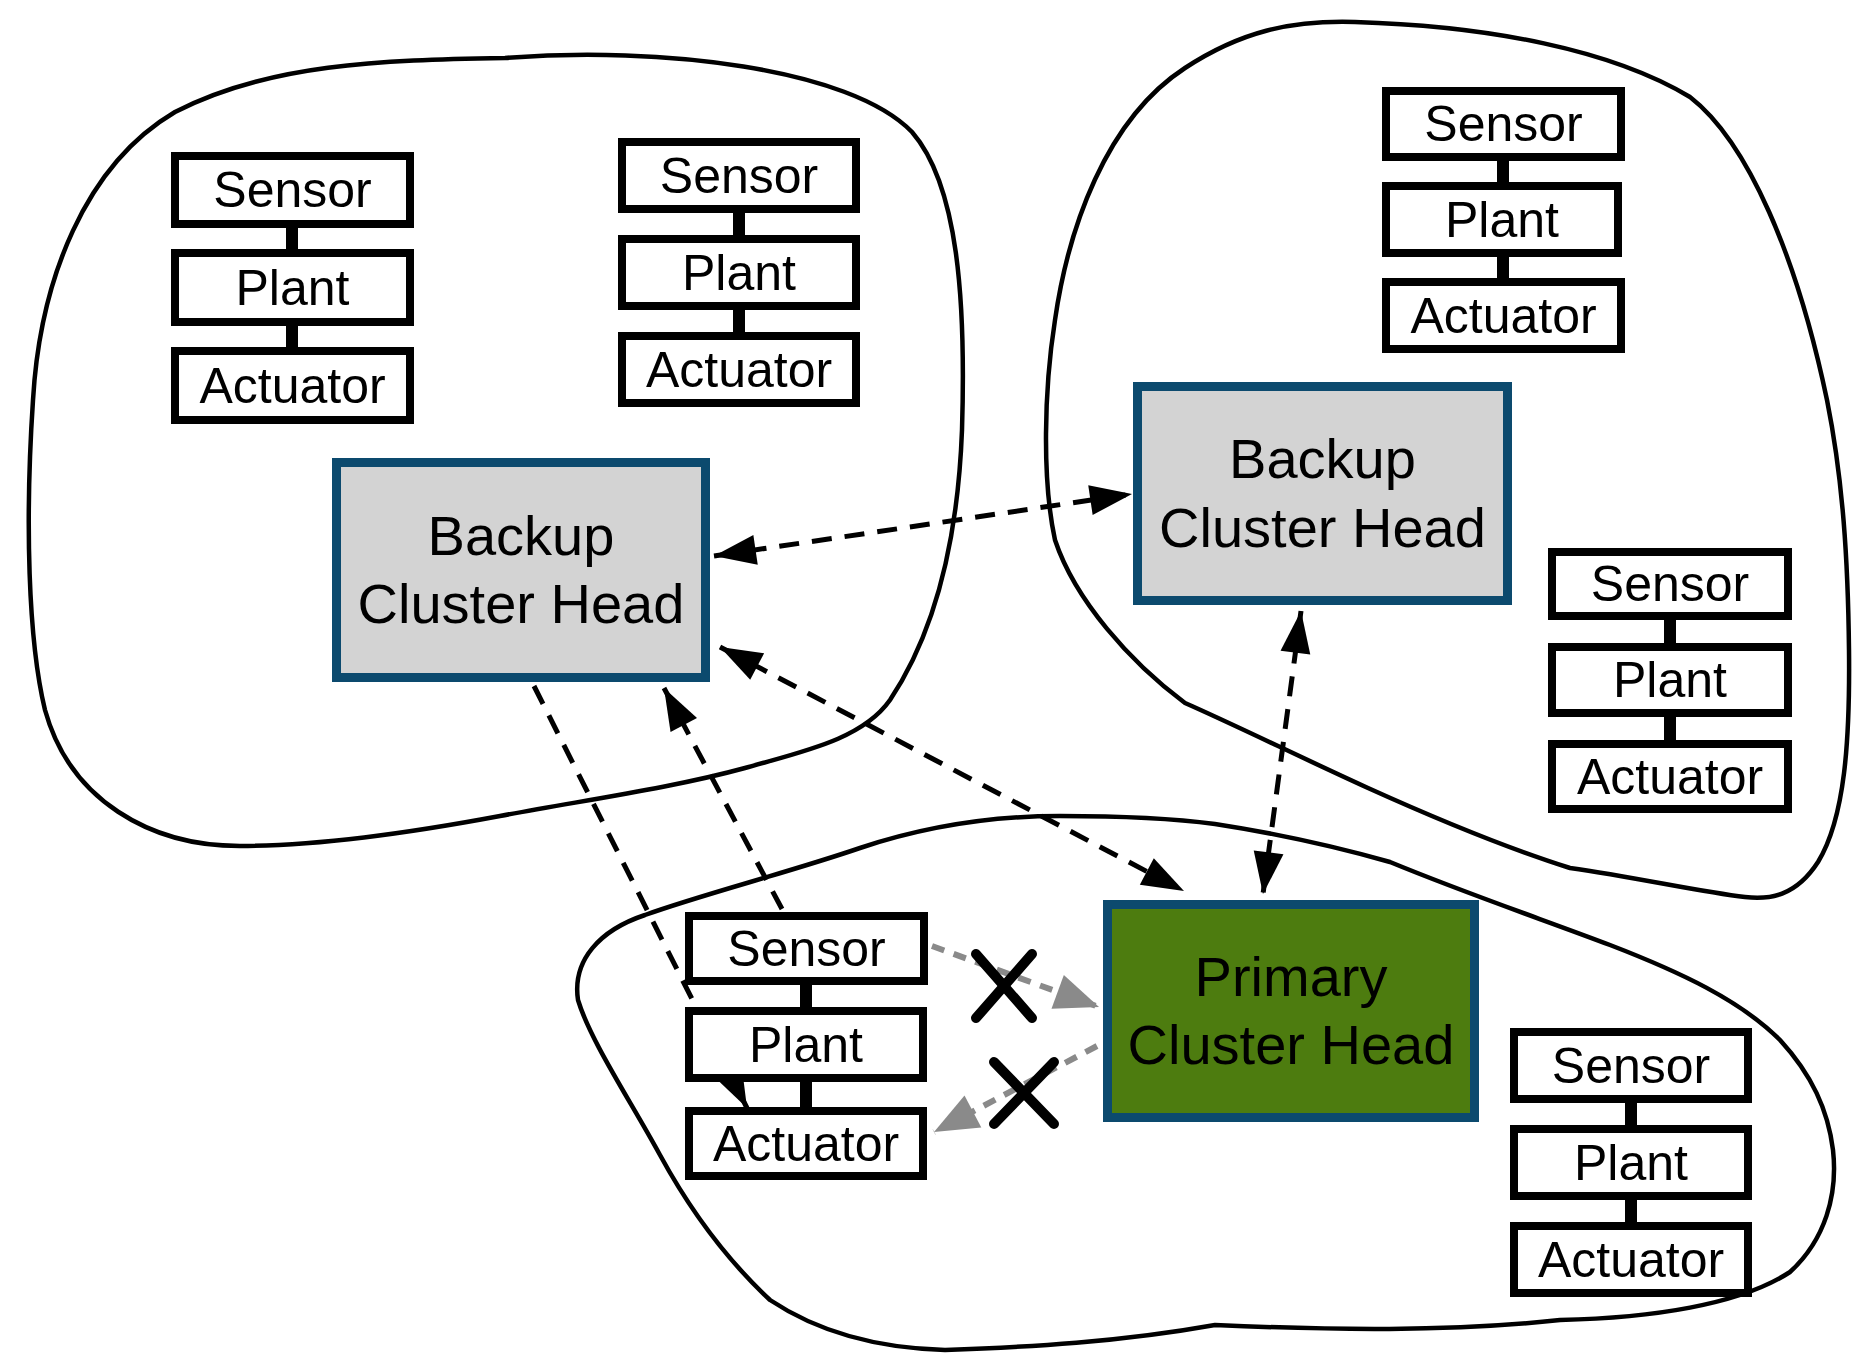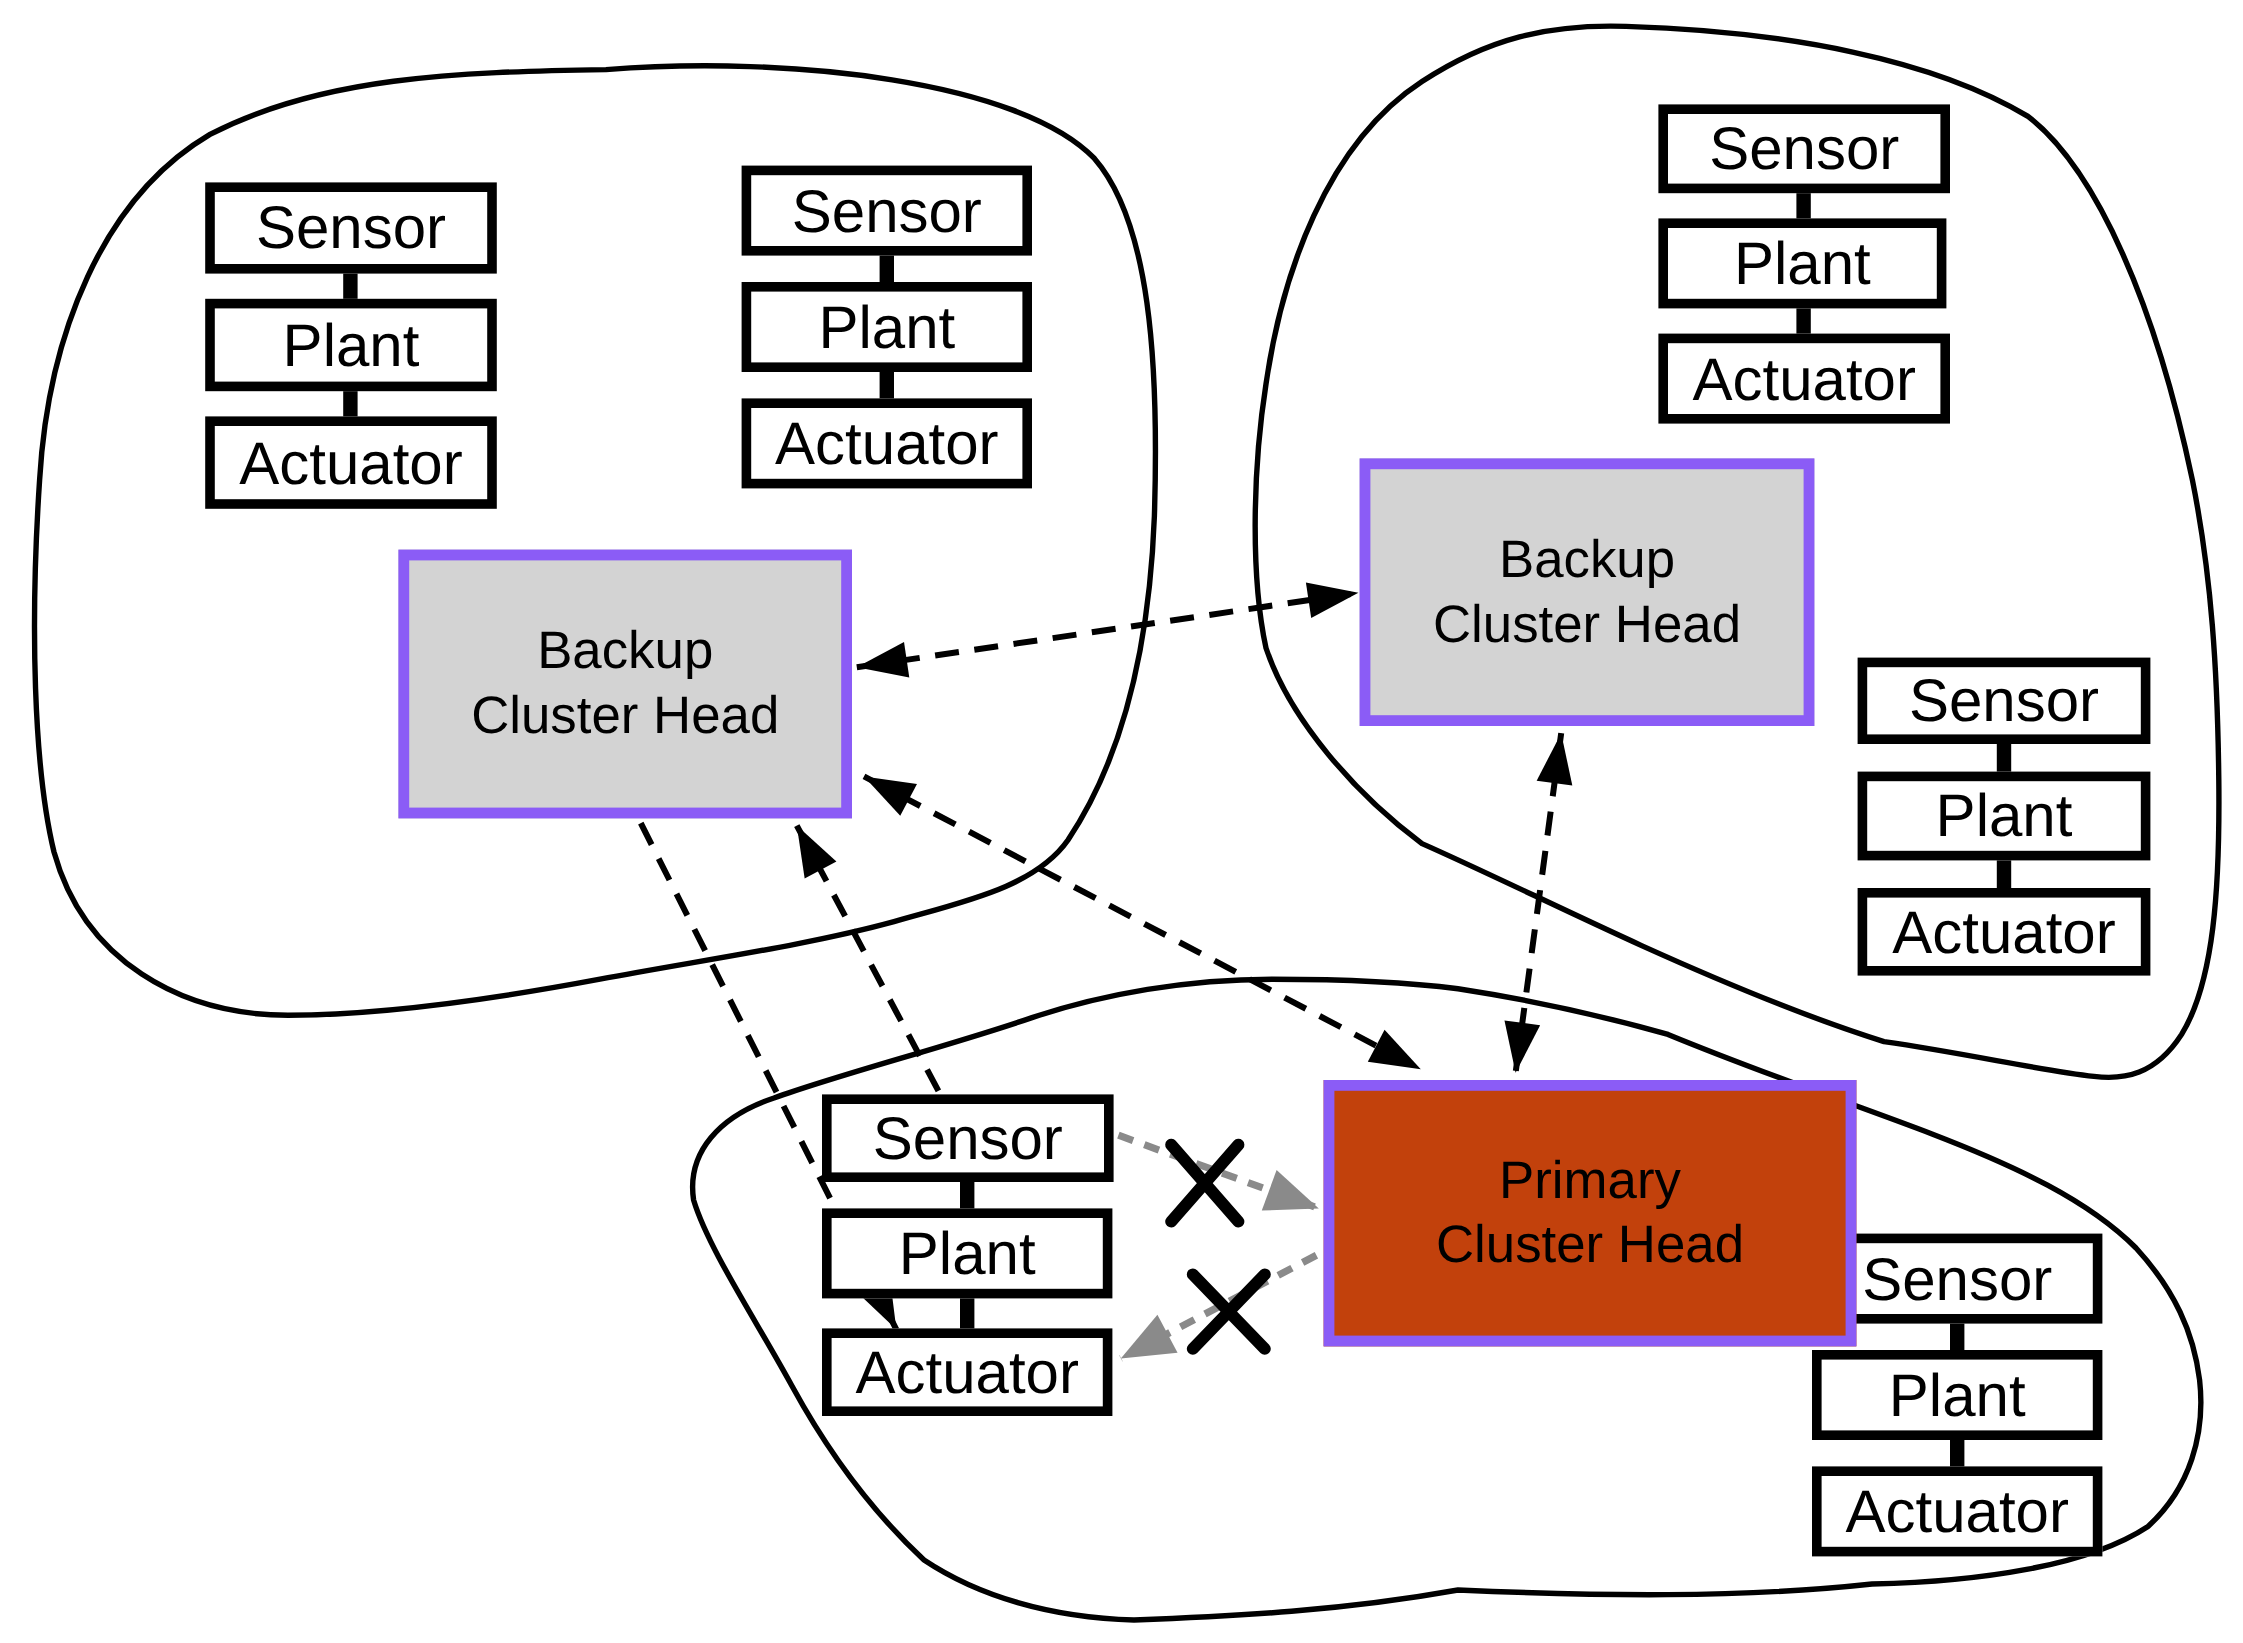--- a/index.html
+++ b/index.html
@@ -7,23 +7,23 @@
     position:relative;width:1869px;height:1369px;background:#fff;overflow:hidden;
     font-family:"Liberation Sans", sans-serif;
   }
   #stage svg{position:absolute;left:0;top:0;}
   .node{
     position:absolute;background:#fff;border:8px solid #000;box-sizing:border-box;
     display:flex;align-items:center;justify-content:center;
     font-size:50px;color:#000;white-space:nowrap;
   }
   .head{
-    position:absolute;border:9px solid #8b5cf6;box-sizing:border-box;
+    position:absolute;border:9px solid #0c4a6e;box-sizing:border-box;
     display:flex;flex-direction:column;align-items:center;justify-content:center;
-    font-size:44px;line-height:1.22;color:#000;white-space:nowrap;text-align:center;
+    font-size:56px;line-height:1.22;color:#000;white-space:nowrap;text-align:center;
   }
 </style>
 </head>
 <body>
 
 <div id="stage">
 
   <svg width="1869" height="1369" viewBox="0 0 1869 1369">
     <defs>
       <marker id="ab" markerUnits="userSpaceOnUse" markerWidth="46" markerHeight="34" refX="44" refY="17" orient="auto-start-reverse">
@@ -170,18 +170,18 @@
   <div class="head" style="left:332px;top:458px;width:378px;height:224px;background:#d3d3d3">
     <div>Backup</div>
     <div>Cluster Head</div>
   </div>
 
   <div class="head" style="left:1133px;top:382px;width:379px;height:223px;background:#d3d3d3">
     <div>Backup</div>
     <div>Cluster Head</div>
   </div>
 
-  <div class="head" style="left:1103px;top:900px;width:444px;height:222px;background:#c2410c">
+  <div class="head" style="left:1103px;top:900px;width:376px;height:222px;background:#4d7c0f">
     <div>Primary</div>
     <div>Cluster Head</div>
   </div>
 
 </div>
 
 </body></html>

